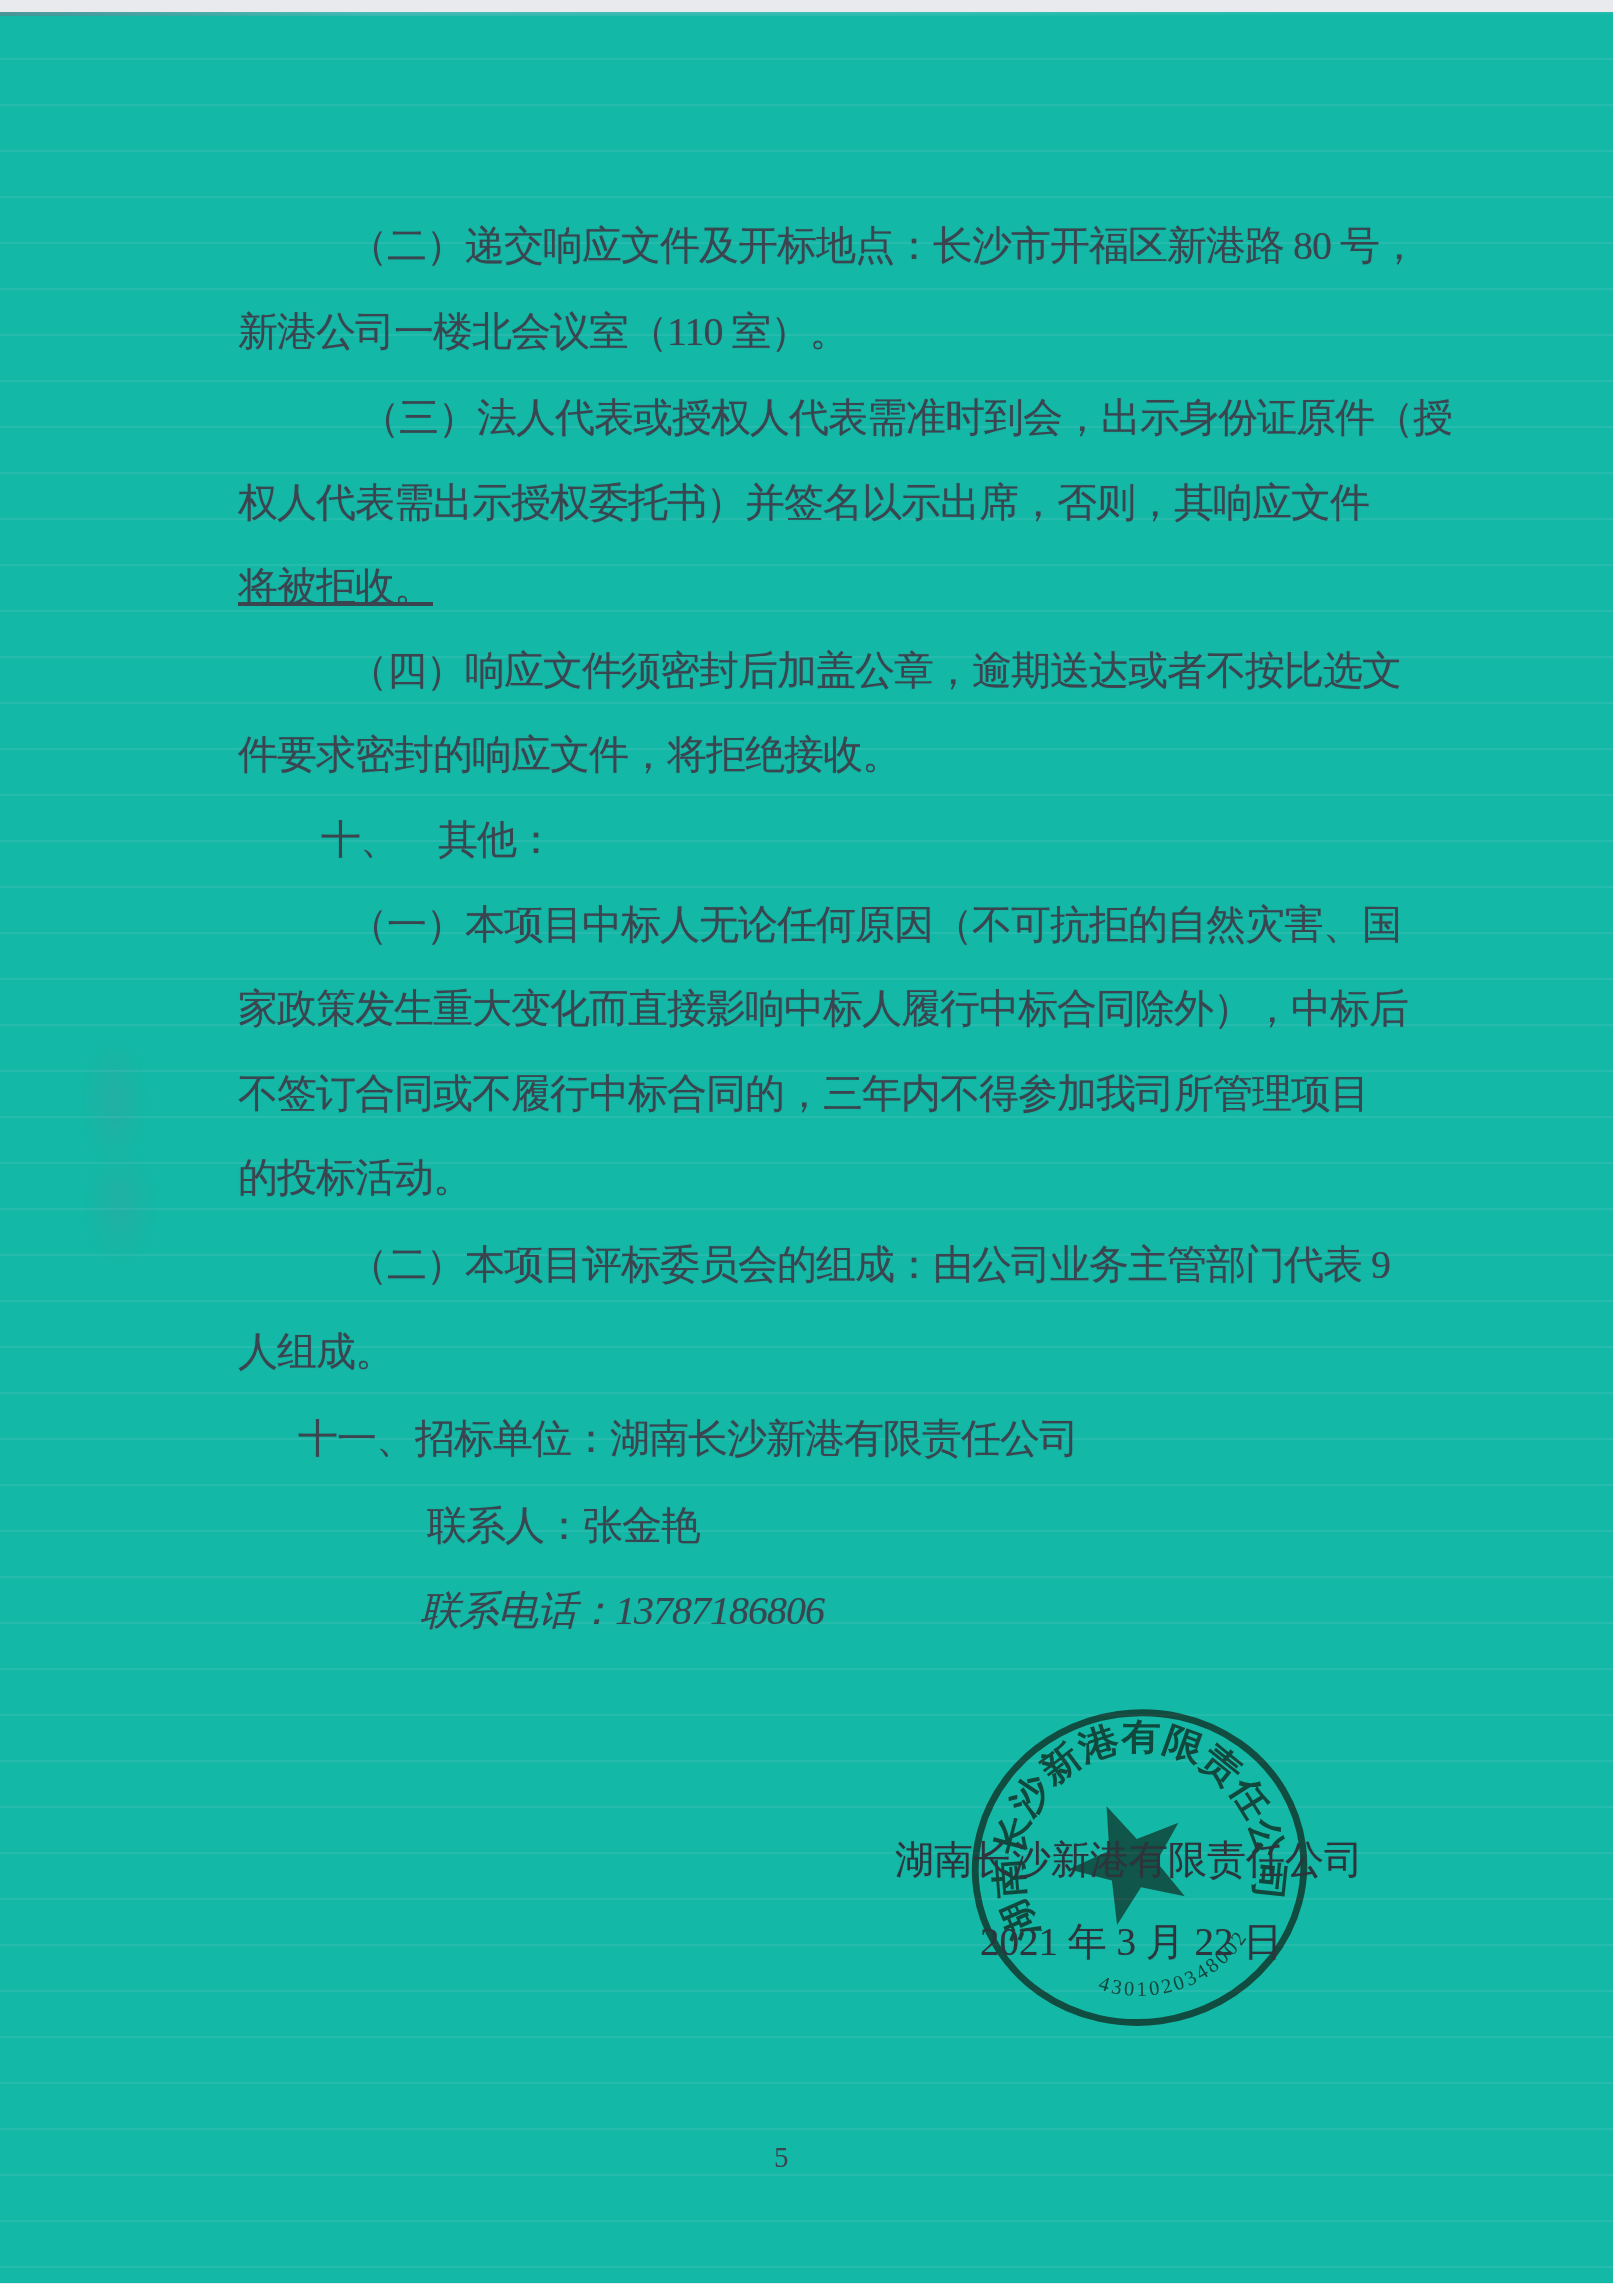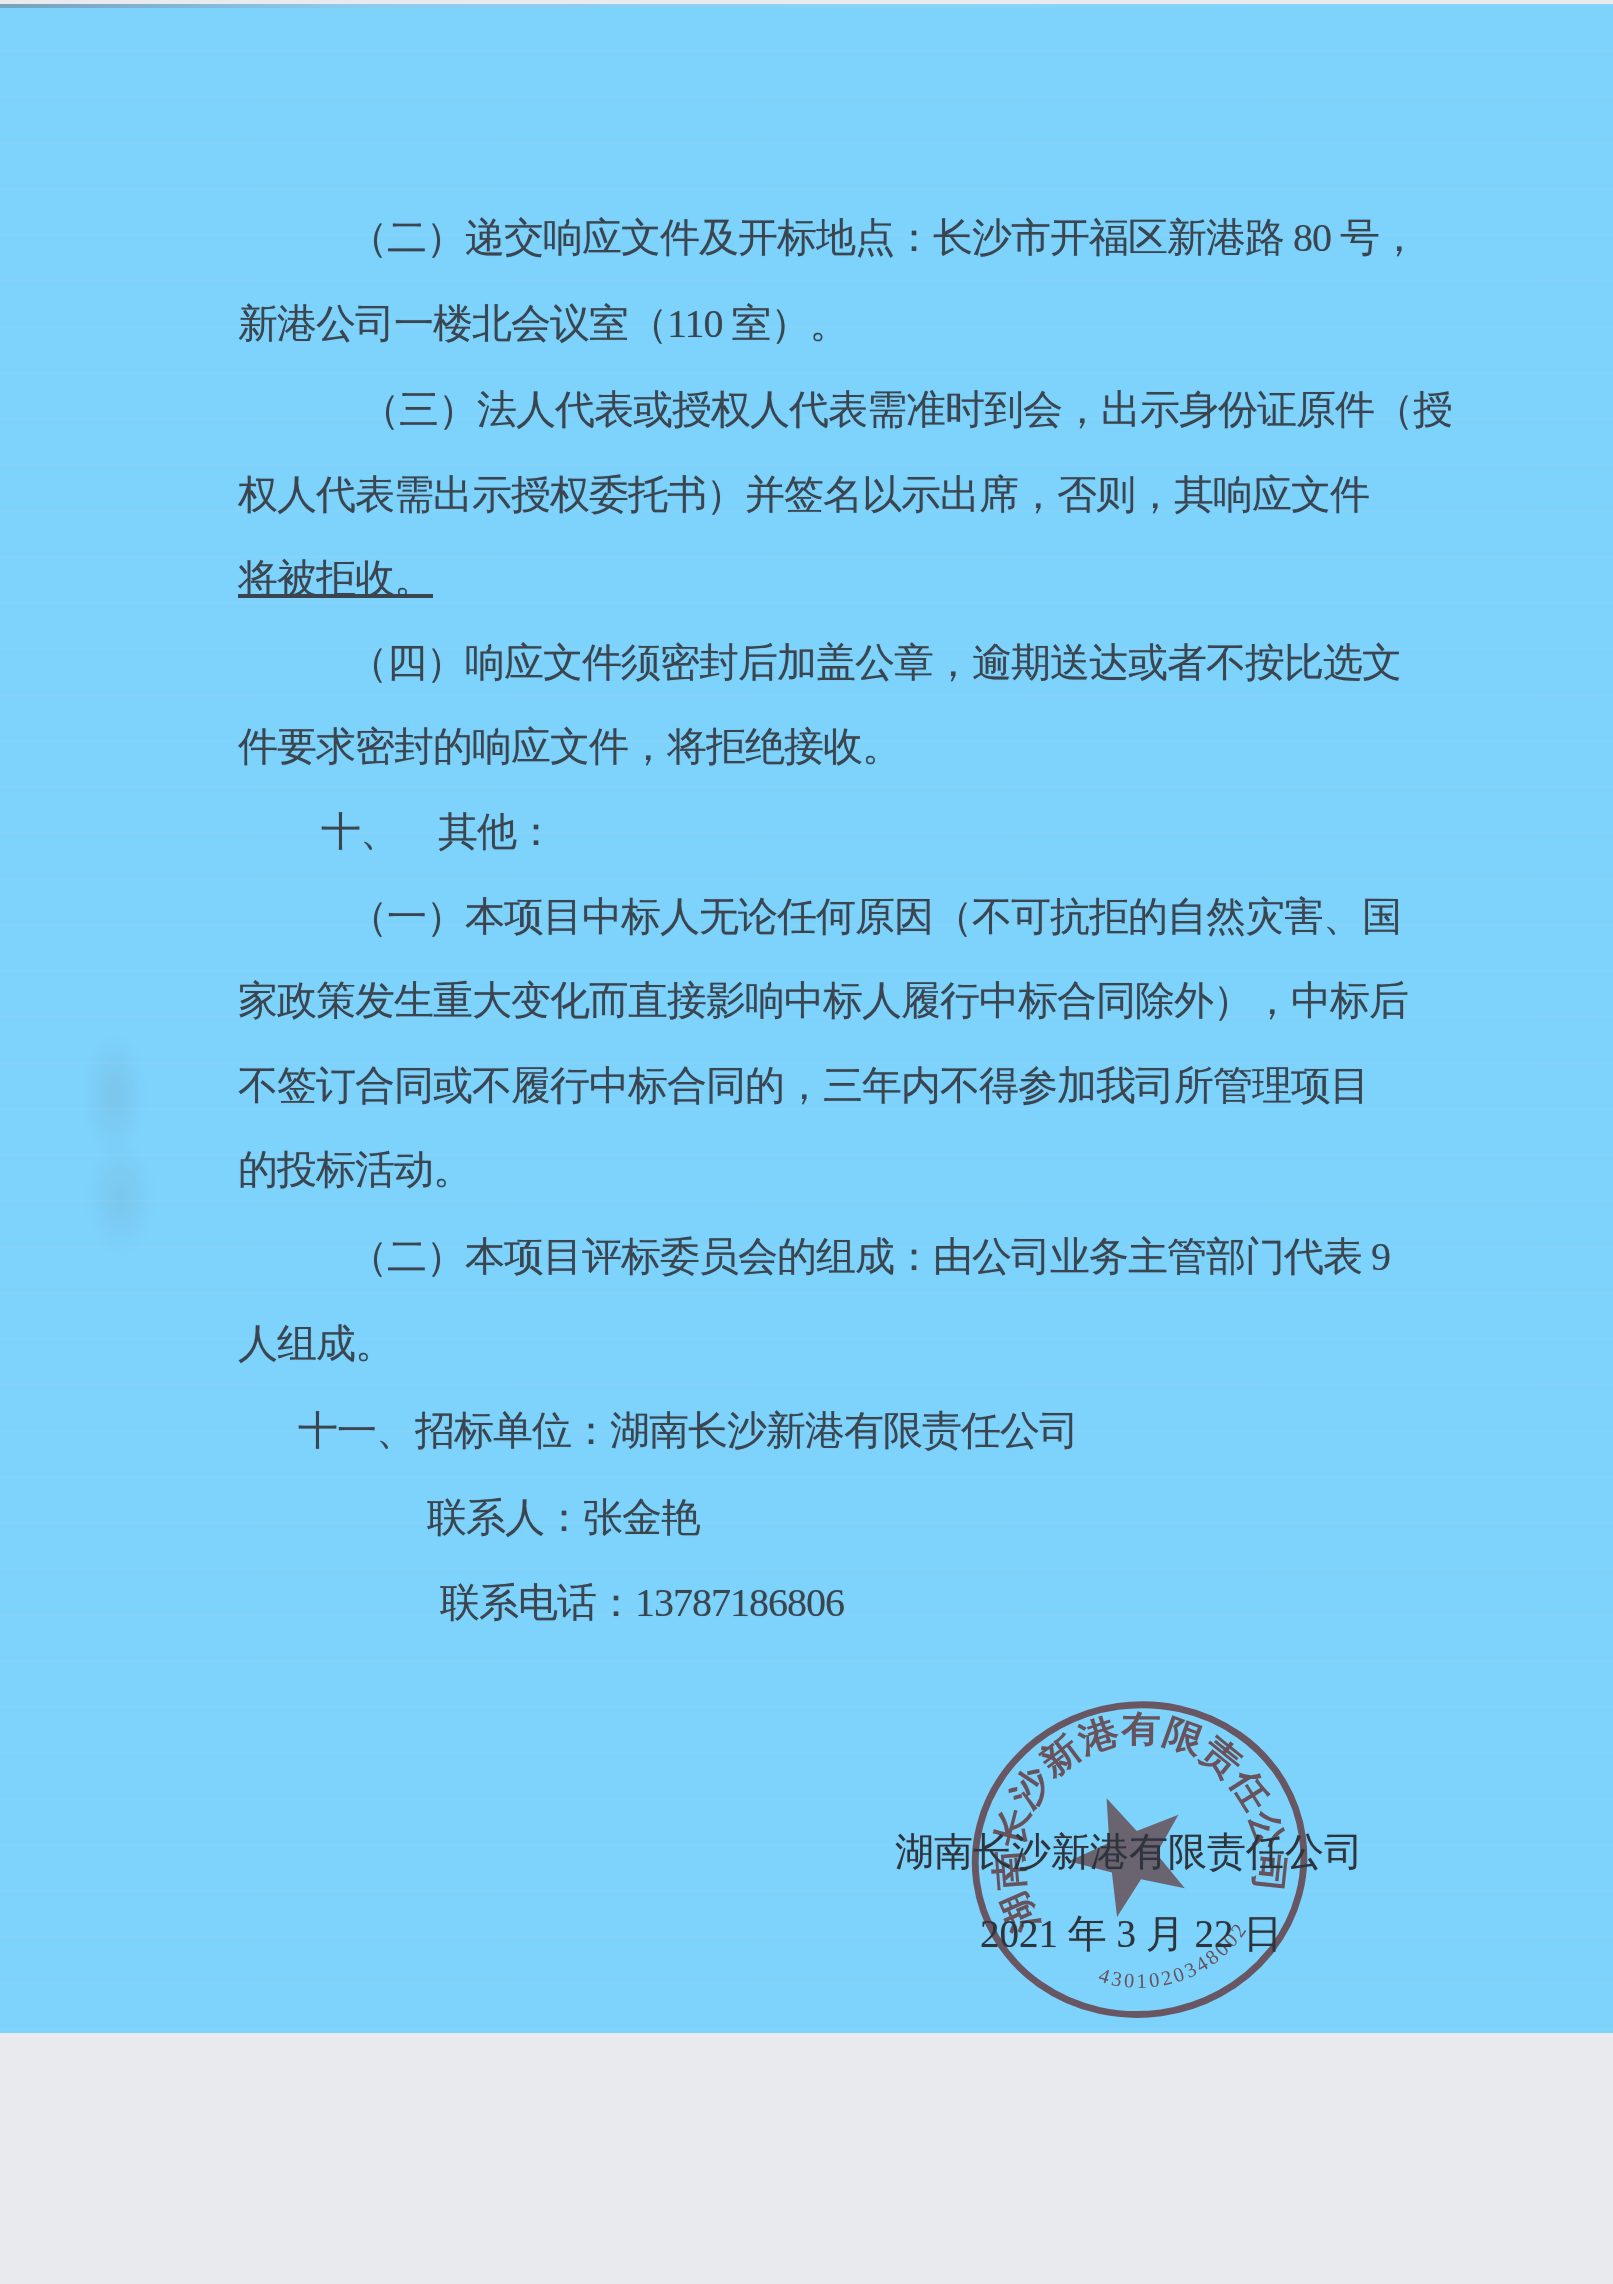--- a/index.html
+++ b/index.html
@@ -1,20 +1,20 @@
 <!DOCTYPE html>
 <html><head>
 <meta charset="utf-8">
 <style>
   html,body{margin:0;padding:0;background:#e8eaee;}
   .page{
     position:relative;
-    width:1613px;height:2029px;
-    margin:4px auto;
-    background:#7dd3fc;
+    width:1613px;height:2271px;
+    margin:12px auto;
+    background:#14b8a6;
     overflow:hidden;
     font-family:"Liberation Serif","DejaVu Serif",serif;
   }
   
   .page::before{
     content:"";position:absolute;inset:0;
     background:repeating-linear-gradient(180deg,
       rgba(198,212,230,0.10) 0px, rgba(198,212,230,0.10) 2px,
       transparent 2px, transparent 46px);
     pointer-events:none;
@@ -84,21 +84,21 @@
   <div class="doc-line" style="left:238px;top:717px;">件要求密封的响应文件，将拒绝接收。</div>
   <div class="doc-line" style="left:321px;top:802px;">十、　其他：</div>
   <div class="doc-line" style="left:348px;top:887px;">（一）本项目中标人无论任何原因（不可抗拒的自然灾害、国</div>
   <div class="doc-line" style="left:238px;top:1056px;">不签订合同或不履行中标合同的，三年内不得参加我司所管理项目</div>
   <div class="doc-line" style="left:238px;top:971px;">家政策发生重大变化而直接影响中标人履行中标合同除外），中标后</div>
   <div class="doc-line" style="left:238px;top:1140px;">的投标活动。</div>
   <div class="doc-line" style="left:348px;top:1227px;">（二）本项目评标委员会的组成：由公司业务主管部门代表 9</div>
   <div class="doc-line" style="left:238px;top:1314px;">人组成。</div>
   <div class="doc-line" style="left:298px;top:1401px;">十一、招标单位：湖南长沙新港有限责任公司</div>
   <div class="doc-line" style="left:427px;top:1488px;">联系人：张金艳</div>
-  <div class="doc-line" style="left:440px;top:1573px;">联系电话：13787186806</div>
+  <div class="doc-line" style="left:420px;top:1573px;font-style:italic;">联系电话：13787186806</div>
 
   <div class="sig-line" style="left:895px;top:1823px;">湖南长沙新港有限责任公司</div>
   <div class="sig-line" style="left:980px;top:1905px;">2021 年 3 月 22 日</div>
 
   <svg class="seal" viewBox="0 0 360 335">
     <defs>
       <path id="seal-arc-top" d="M 68.3 213.2 A 121 121 0 1 1 287.7 213.2" fill="none"></path>
       <path id="seal-arc-bottom" d="M 118.5 278.7 A 131 131 0 0 0 281.2 242.7" fill="none"></path>
     </defs>
     <g transform="rotate(-8 178 162)">

